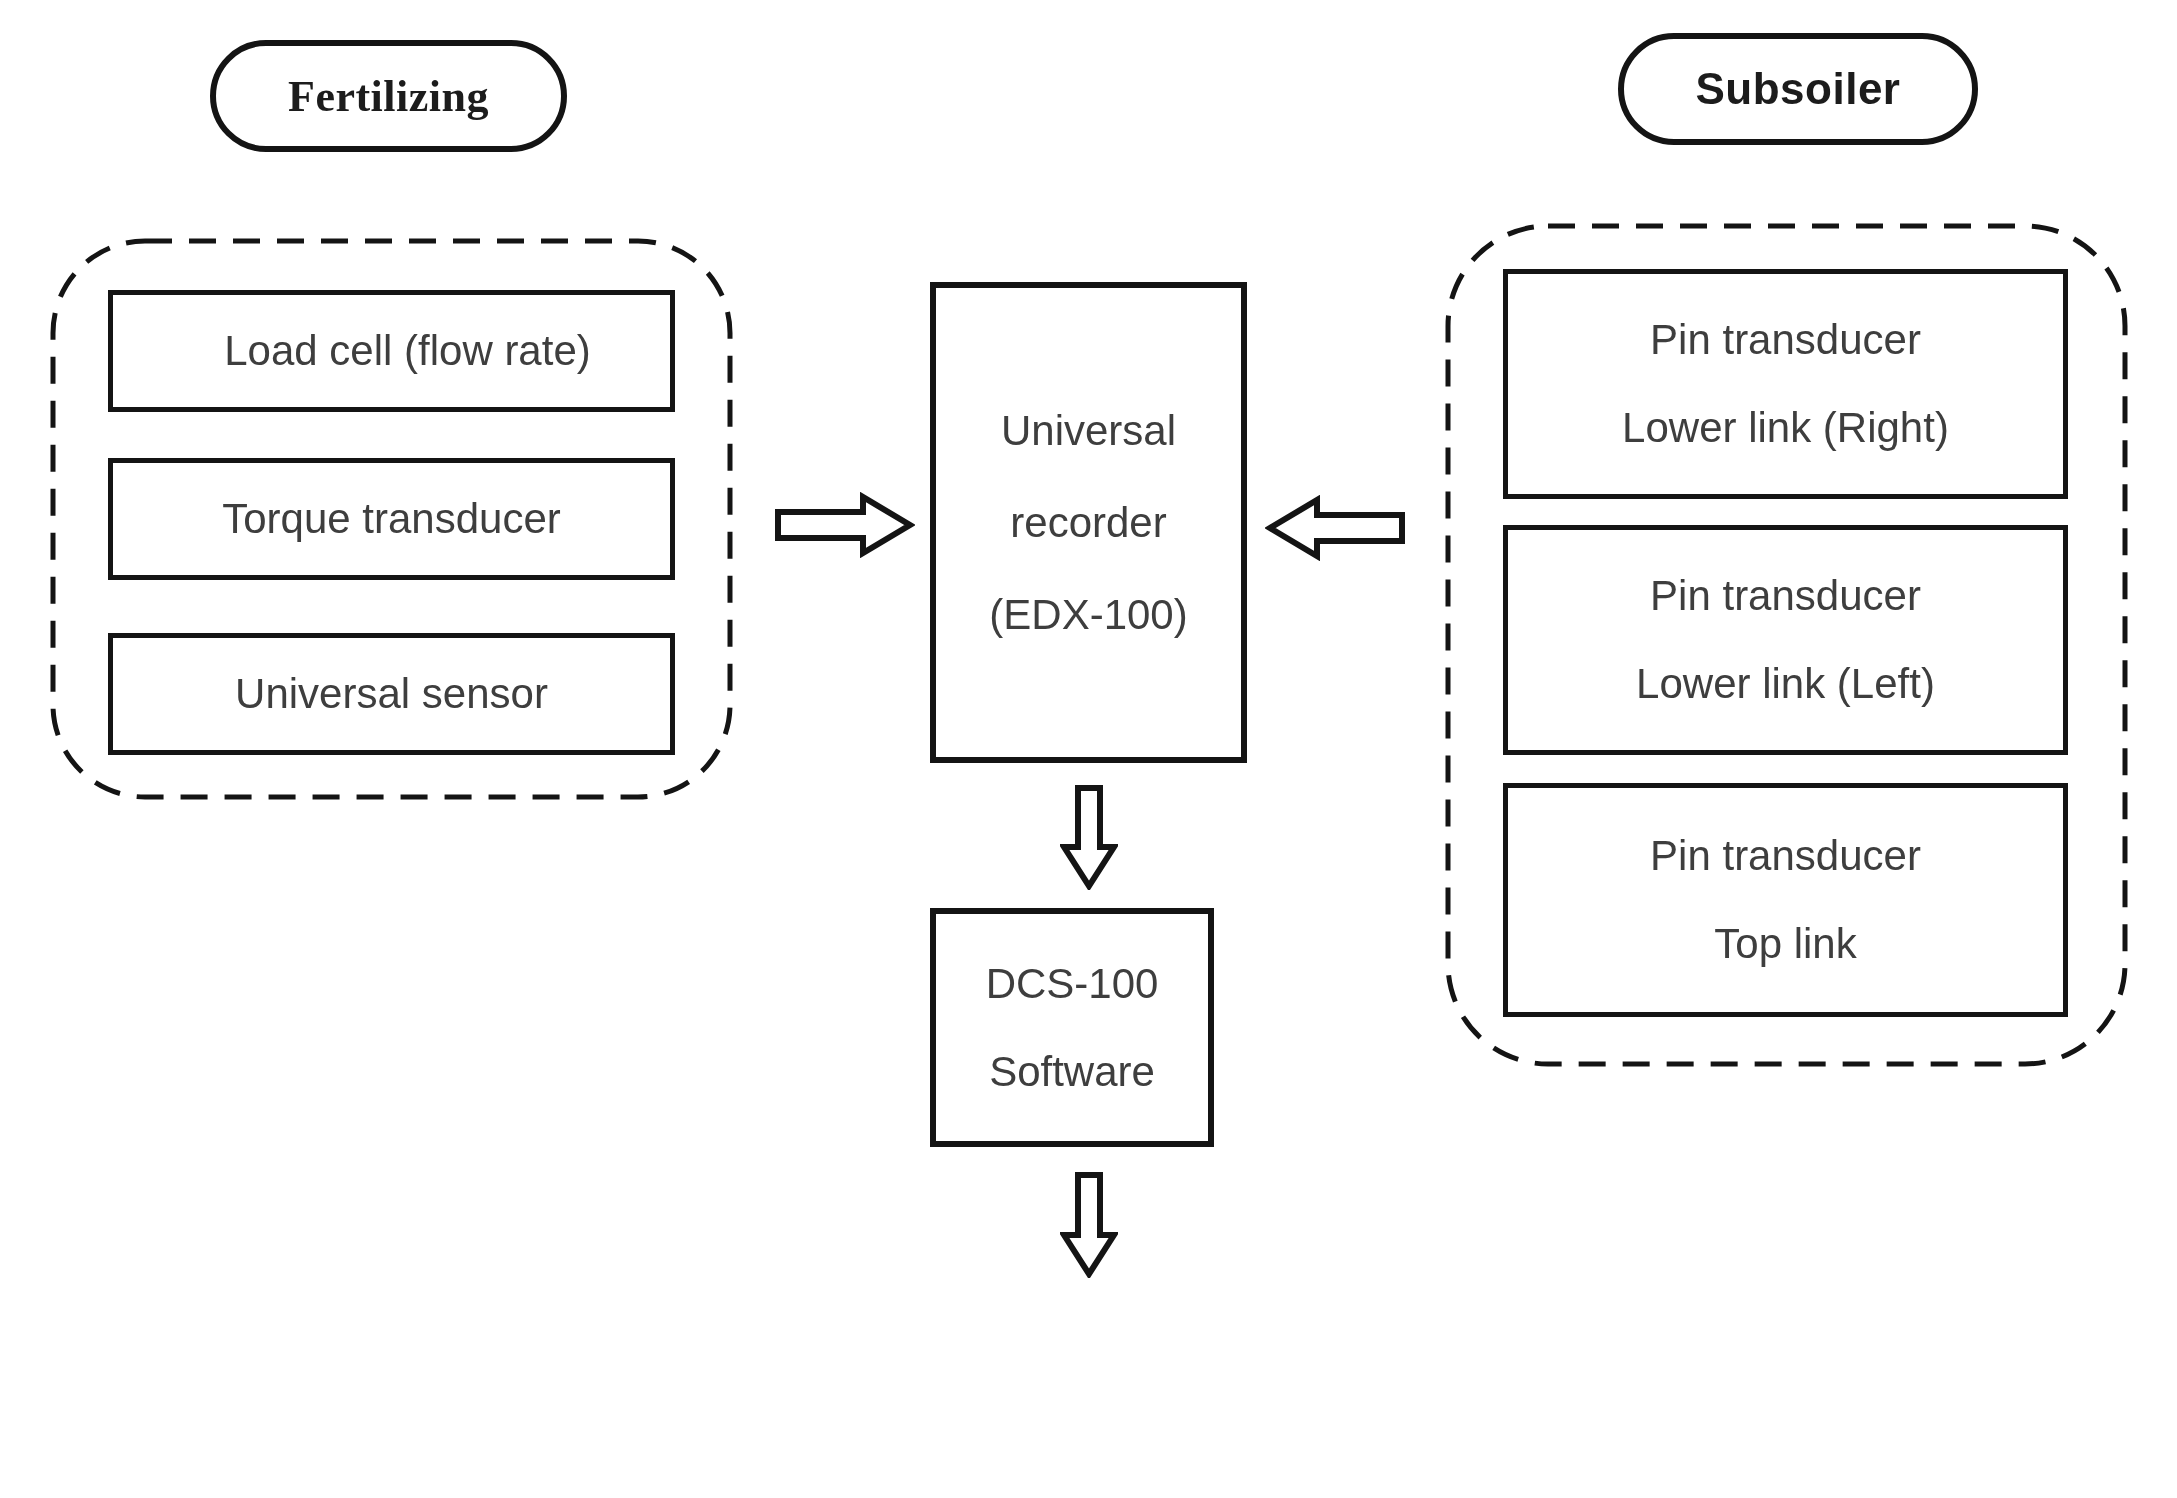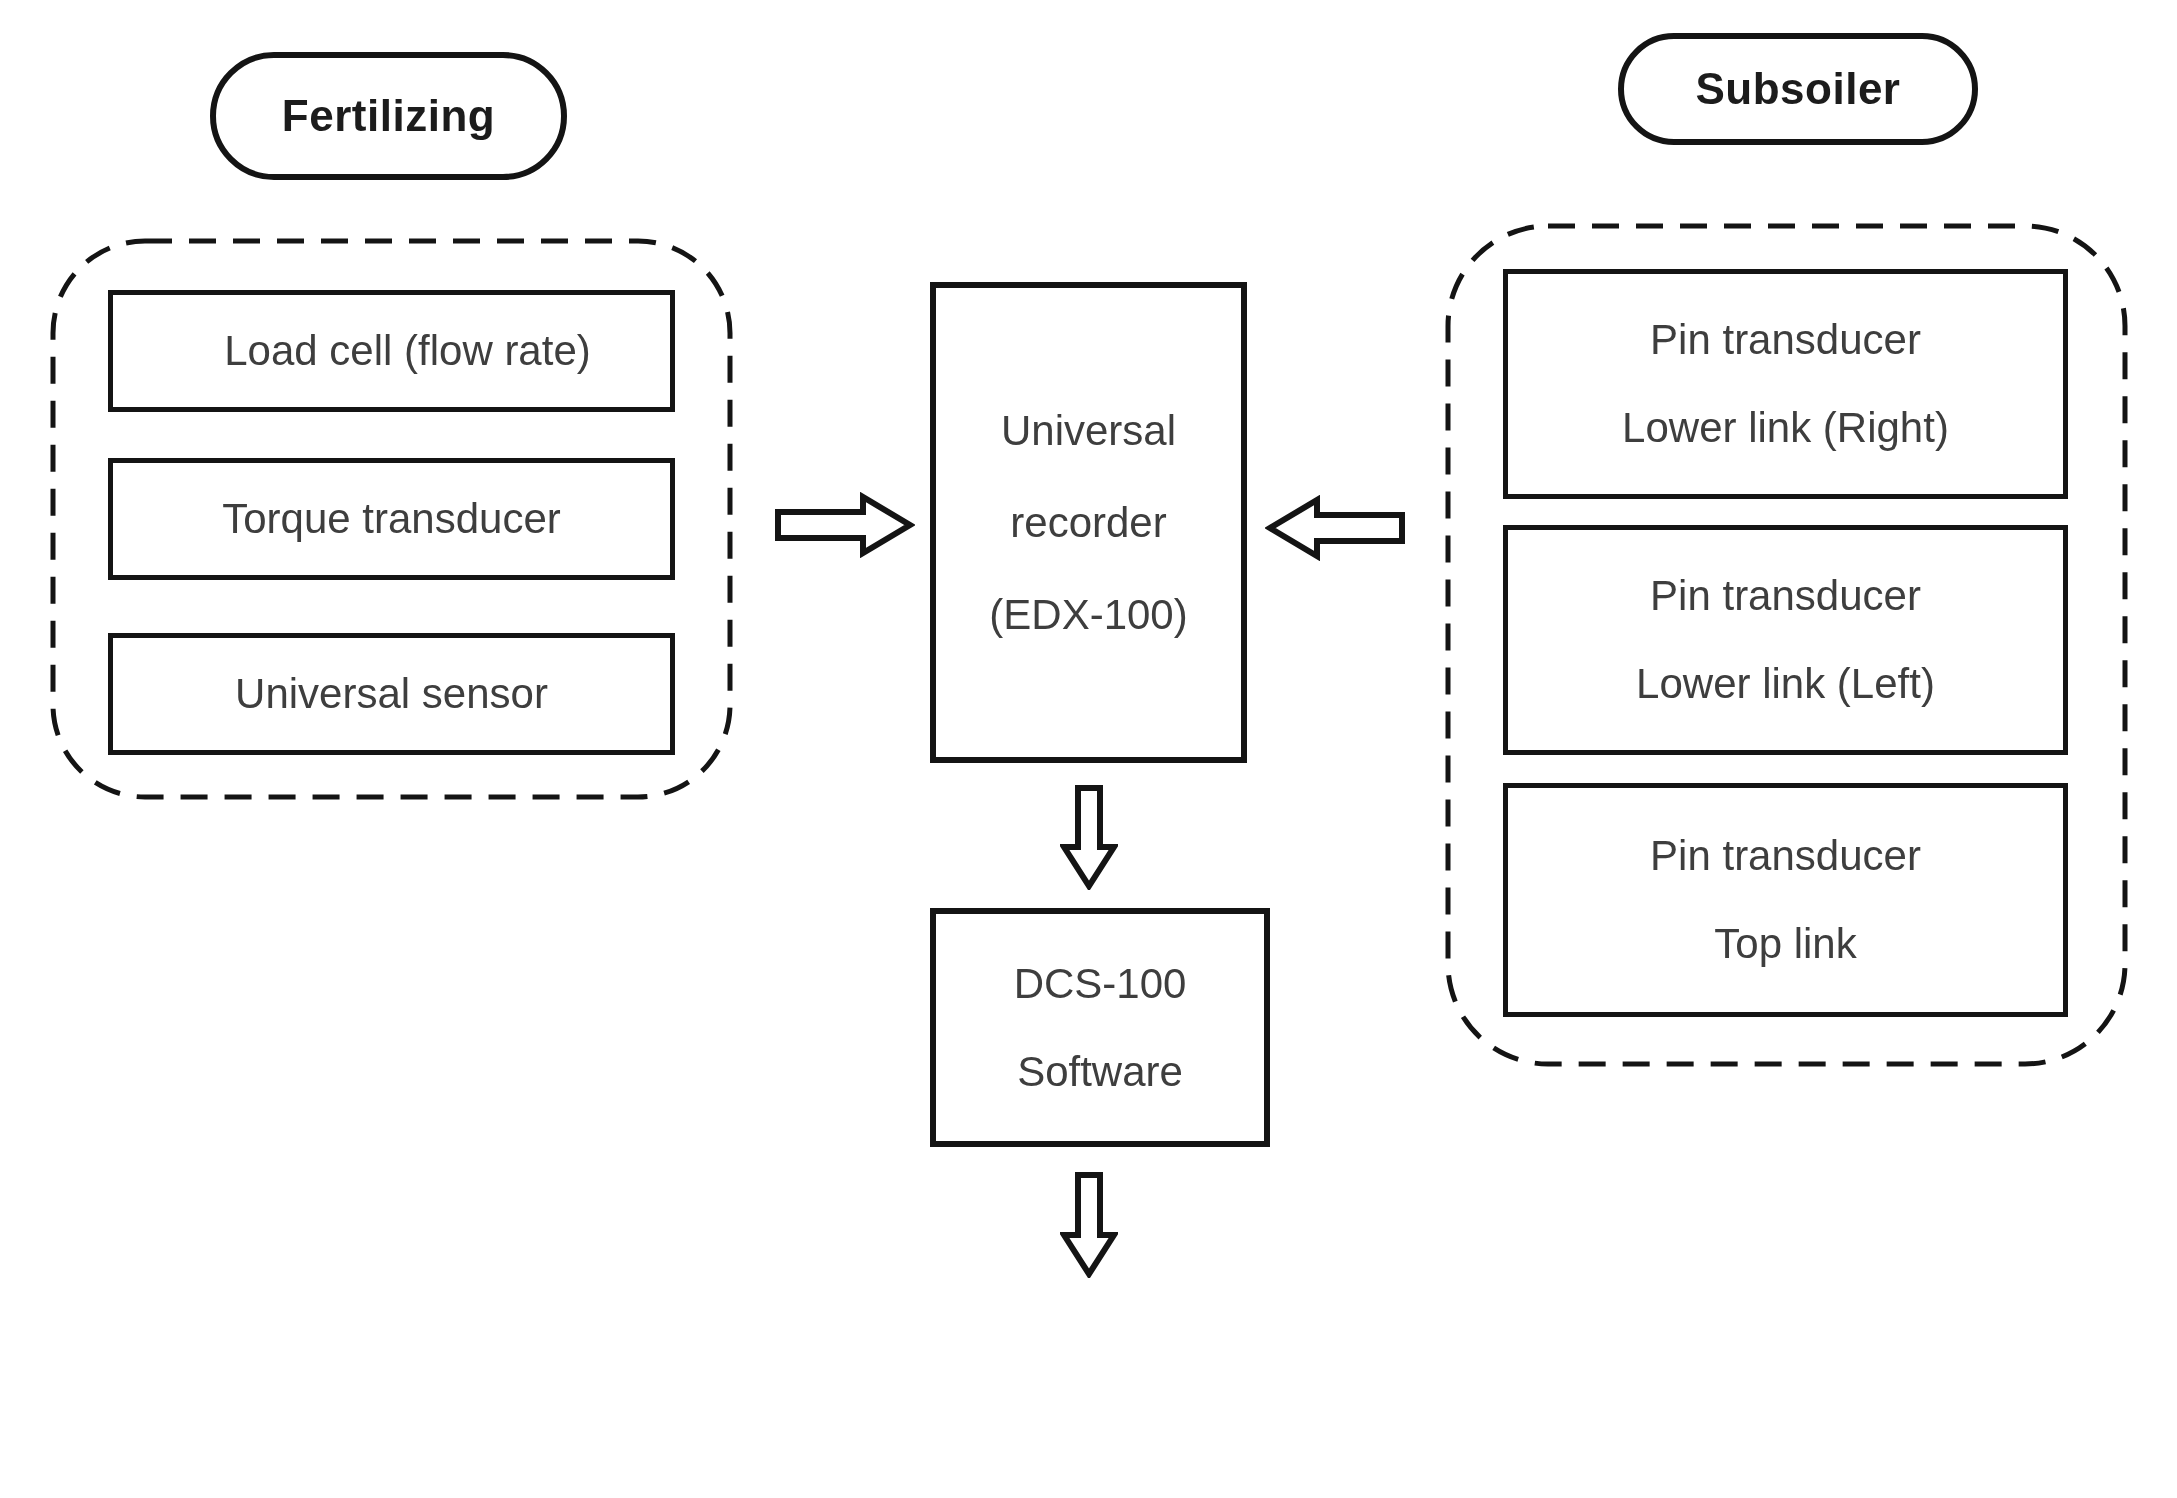--- a/index.html
+++ b/index.html
@@ -63,21 +63,21 @@
   .box.three-line { gap: 50px; }
   .box.heavy { border-width: 6px; }
 
   .arrow-icon { display: block; color: var(--stroke); }
 </style>
 </head>
 <body>
 
 <div class="canvas">
 
-  <div class="pill abs" style="left:210px; top:52px; width:357px; height:128px;">
+  <div class="pill abs" style="left:210px; top:40px; width:357px; height:112px;font-family:Liberation Serif, serif;">
     <span>Fertilizing</span>
   </div>
 
   <div class="pill abs" style="left:1618px; top:33px; width:360px; height:112px;">
     <span>Subsoiler</span>
   </div>
 
   <div class="group abs" style="left:50px; top:238px; width:683px; height:562px;">
     <svg class="dash-frame" width="683" height="562" viewBox="0 0 683 562">
       <rect x="3" y="3" width="677" height="556" rx="92" fill="none" stroke="currentColor" stroke-width="5" stroke-dasharray="27 17"></rect>
@@ -110,21 +110,21 @@
       <span>Top link</span>
     </div>
   </div>
 
   <div class="box three-line heavy abs" style="left:930px; top:282px; width:317px; height:481px;">
     <span>Universal</span>
     <span>recorder</span>
     <span>(EDX-100)</span>
   </div>
 
-  <div class="box two-line heavy abs" style="left:930px; top:908px; width:340px; height:239px;">
+  <div class="box two-line heavy abs" style="left:930px; top:908px; width:284px; height:239px;">
     <span>DCS-100</span>
     <span>Software</span>
   </div>
 
 
   <svg class="arrow-icon abs" style="left:775px; top:492px;" width="140" height="66" viewBox="0 0 140 66">
     <polygon points="3,20 88,20 88,5 135,33 88,61 88,46 3,46" fill="#ffffff" stroke="currentColor" stroke-width="6" stroke-linejoin="miter"></polygon>
   </svg>
 
   <svg class="arrow-icon abs" style="left:1265px; top:495px;" width="140" height="66" viewBox="0 0 140 66">

